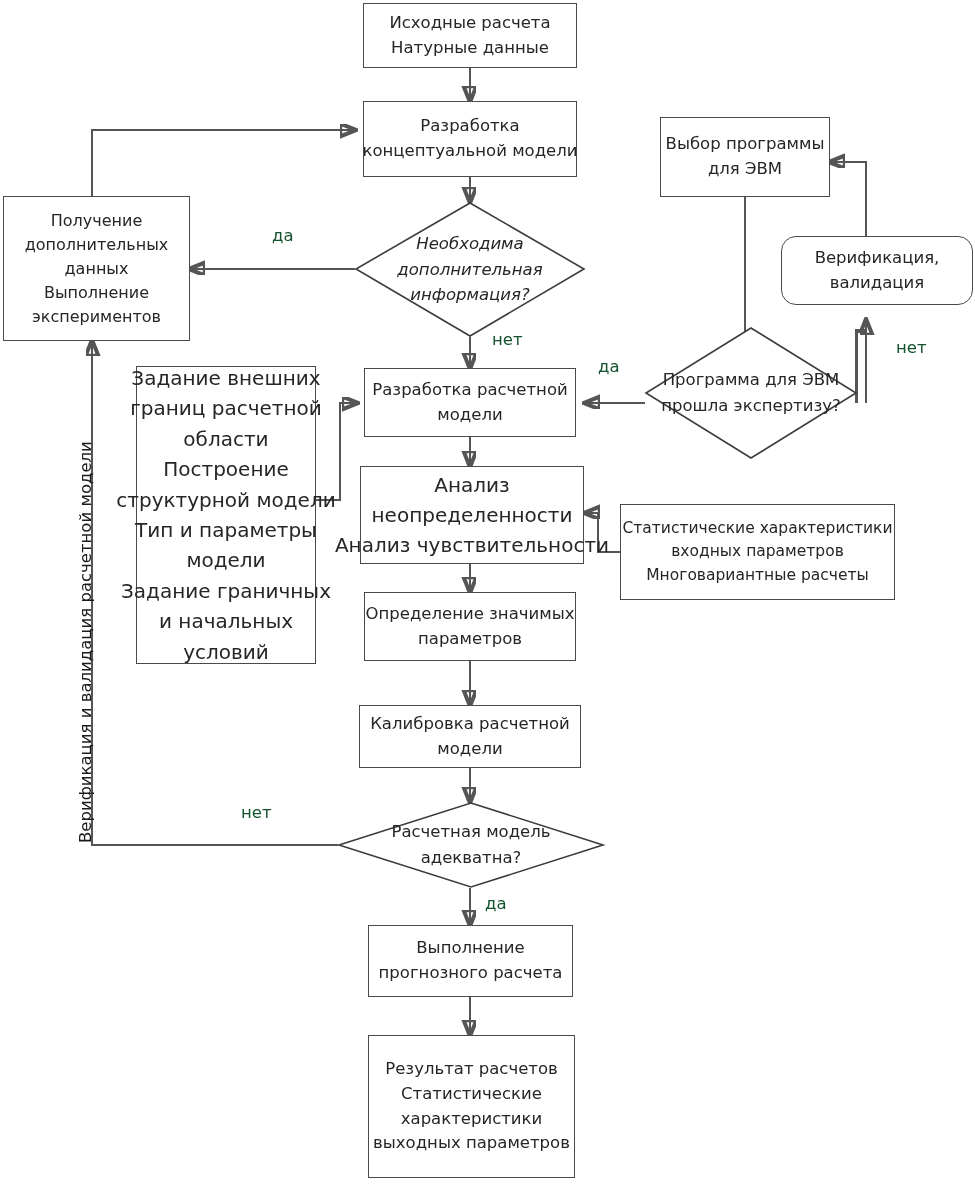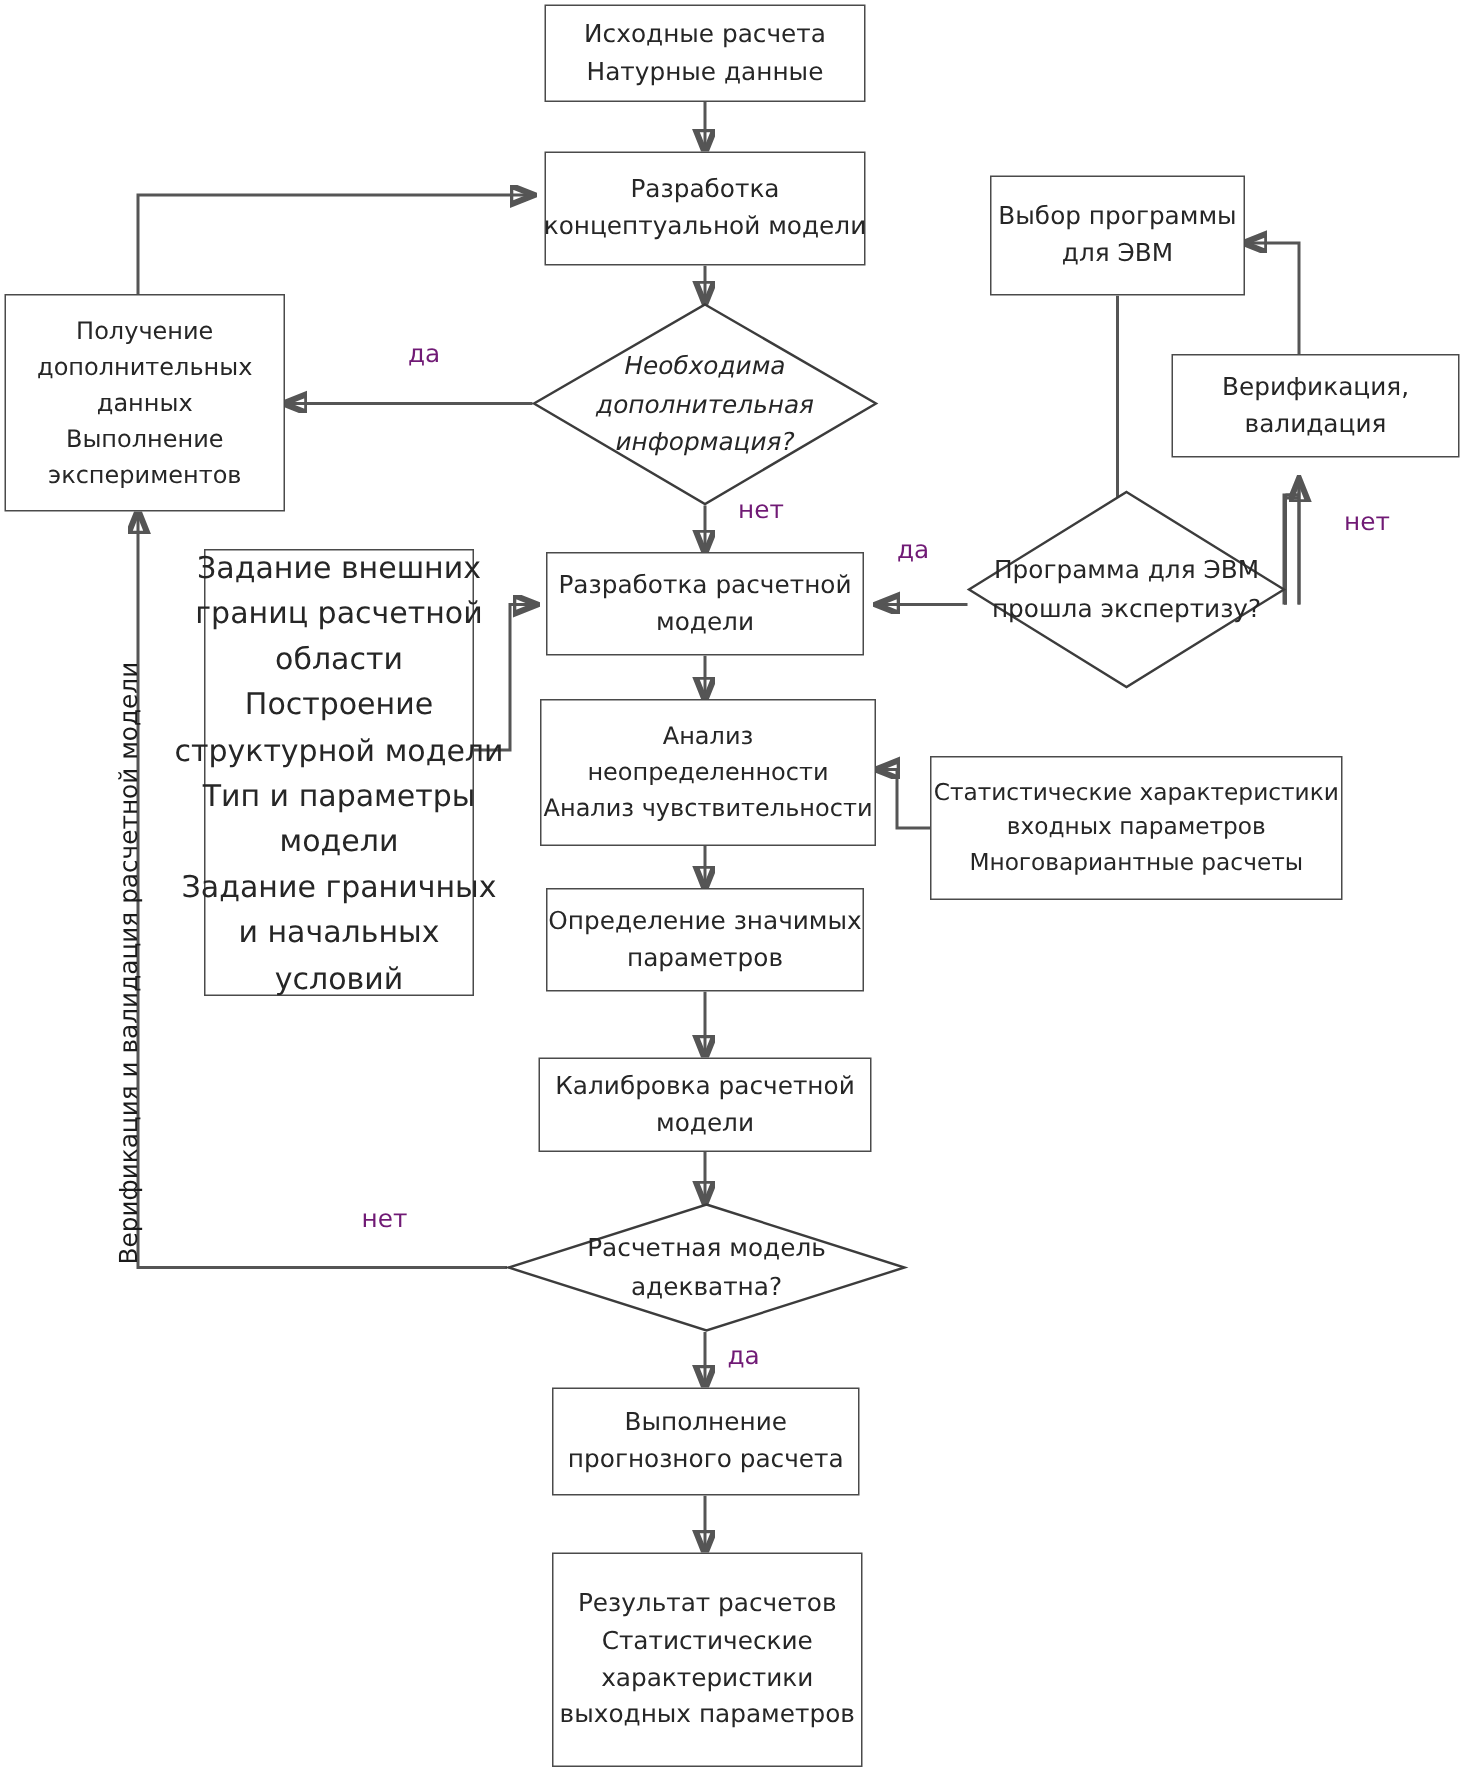--- a/index.html
+++ b/index.html
@@ -49,21 +49,21 @@
     align-items: center;
     justify-content: center;
     text-align: center;
     color: #262626;
     font-size: 16.5px;
     line-height: 1.55;
     pointer-events: none;
   }
   .edge-label {
     position: absolute;
-    color: #701a75;
+    color: #14532d;
     font-size: 16.5px;
     white-space: nowrap;
   }
   .vlabel {
     position: absolute;
     color: #1b1b1b;
     font-size: 16.5px;
     white-space: nowrap;
     transform-origin: 0 0;
     transform: rotate(-90deg);
@@ -162,21 +162,21 @@
     <span class="ln">данных</span>
     <span class="ln">Выполнение</span>
     <span class="ln">экспериментов</span>
   </div>
 
   <div class="node" style="left:660px; top:117px; width:170px; height:80px;">
     <span class="ln">Выбор программы</span>
     <span class="ln">для ЭВМ</span>
   </div>
 
-  <div class="node" style="left:781px; top:236px; width:192px; height:69px;">
+  <div class="node" style="left:781px; top:236px; width:192px; height:69px;border-radius:15px;">
     <span class="ln">Верификация,</span>
     <span class="ln">валидация</span>
   </div>
 
   <div class="diamond-wrap" style="left:645px; top:327px; width:212px; height:132px;">
     <svg width="212" height="132" viewBox="0 0 212 132">
       <polygon points="106,1 211,66 106,131 1,66" fill="#ffffff" stroke="#3c3c3c" stroke-width="1.6"></polygon>
     </svg>
     <div class="diamond-label">
       <span class="ln">Программа для ЭВМ</span>
@@ -195,21 +195,21 @@
     <span class="ln">Задание граничных</span>
     <span class="ln">и начальных</span>
     <span class="ln">условий</span>
   </div>
 
   <div class="node" style="left:364px; top:368px; width:212px; height:69px;">
     <span class="ln">Разработка расчетной</span>
     <span class="ln">модели</span>
   </div>
 
-  <div class="node" style="left:360px; top:466px; width:224px; height:98px; font-size:16px;">
+  <div class="node" style="left:360px; top:466px; width:224px; height:98px; font-size:20px;">
     <span class="ln">Анализ</span>
     <span class="ln">неопределенности</span>
     <span class="ln">Анализ чувствительности</span>
   </div>
 
   <div class="node" style="left:620px; top:504px; width:275px; height:96px; font-size:15.5px;">
     <span class="ln">Статистические характеристики</span>
     <span class="ln">входных параметров</span>
     <span class="ln">Многовариантные расчеты</span>
   </div>

